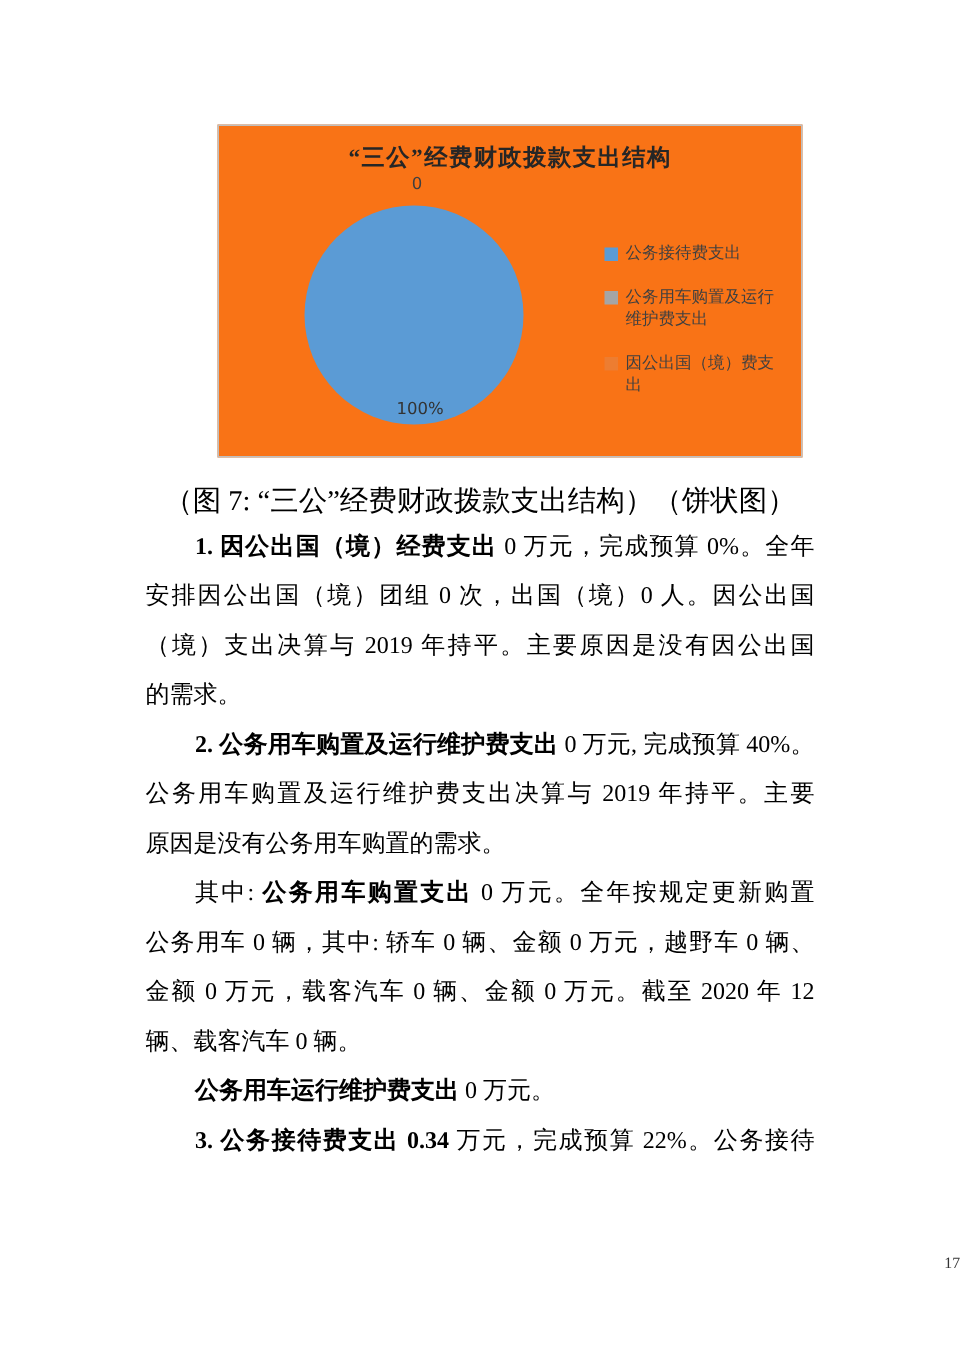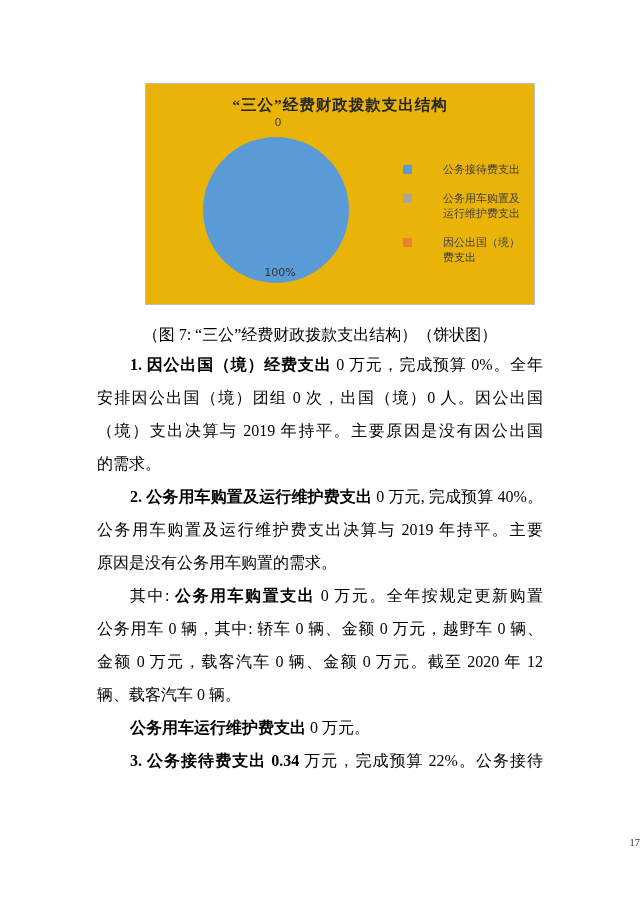--- a/index.html
+++ b/index.html
@@ -12,21 +12,21 @@
     width:640px;height:906px;
     background:#ffffff;
     overflow:hidden;
   }
 
   
   .chart-box{
     position:absolute;left:145px;top:83px;
     width:388px;height:220px;
     border:1px solid #bfbfbf;
-    background:#eab308;
+    background:#f97316;
   }
   .chart-title{
     position:absolute;top:11px;left:0;right:0;
     text-align:center;
     font-size:15.5px;font-weight:bold;
     color:#262626;
     letter-spacing:1px;
     white-space:nowrap;
   }
   .pie{
@@ -50,37 +50,36 @@
   .legend{
     position:absolute;left:257px;top:78px;
     width:118px;
     font-size:11px;color:#404040;
     line-height:15px;
   }
   .legend-item{
     display:flex;
     align-items:flex-start;
     margin-bottom:14px;
-    gap:26px;
   }
   .swatch{
     flex:none;
     width:9px;height:9px;
     margin:3px 5px 0 0;
   }
   .swatch-blue{background:#5B9BD5;}
   .swatch-orange{background:#ED7D31;}
   .swatch-gray{background:#A5A5A5;}
 
   
   .caption{
     position:absolute;left:0;top:318px;
     width:640px;height:33px;line-height:33px;
     text-align:center;
-    font-size:16px;color:#000000;
+    font-size:19px;color:#000000;
   }
 
   
   .body-text{
     position:absolute;left:97px;top:348px;
     width:446px;
     font-size:16px;color:#000000;
   }
   .line{
     height:33px;line-height:33px;

